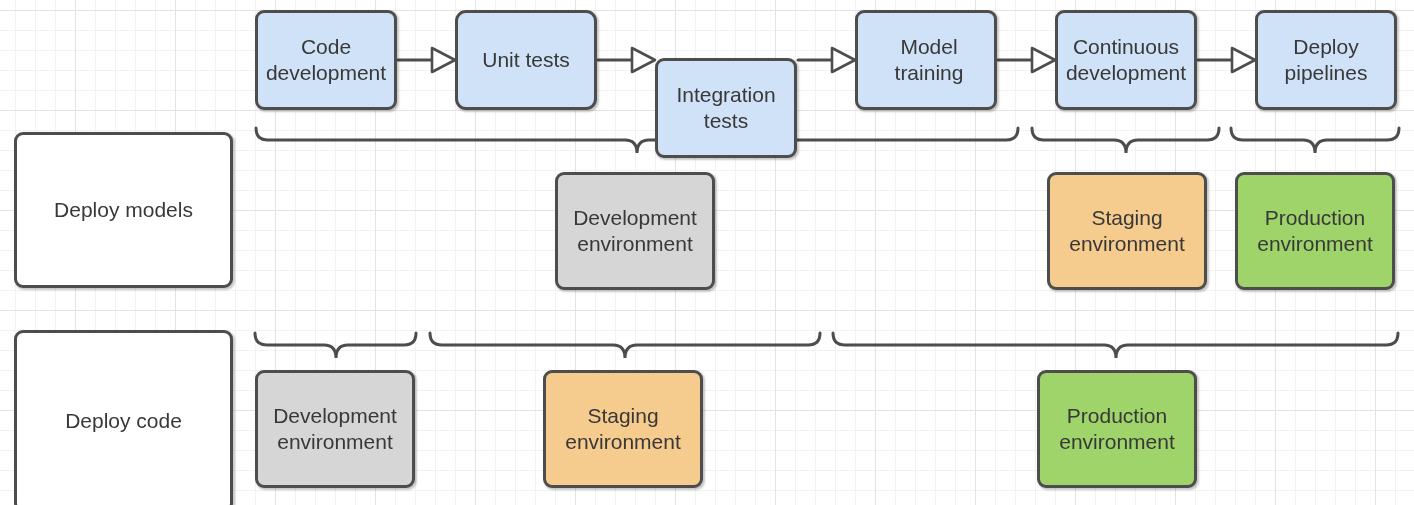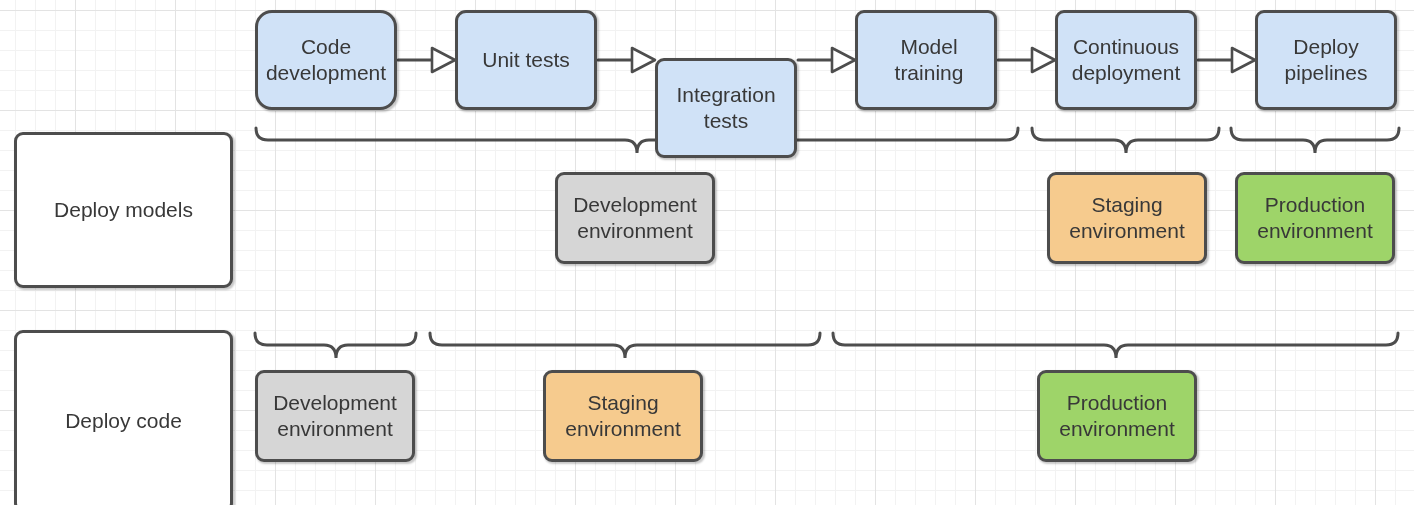--- a/index.html
+++ b/index.html
@@ -32,23 +32,23 @@
     display: flex;
     align-items: center;
     justify-content: center;
     text-align: center;
     color: var(--text, #383838);
     font-size: 21px;
     line-height: 1.25;
     box-shadow: 1.5px 1.5px 2px rgba(0,0,0,0.22);
   }
   .stage   { width: 142px; height: 100px; top: 10px; padding: 0 8px; }
-  .env     { width: 160px; height: 92px;  padding: 0 10px; }
+  .env     { width: 160px; height: 118px;  padding: 0 10px; }
   .lane    { width: 219px; background: #ffffff; padding: 0 12px; }
-  .s0 { left: 255px; border-radius: 17px; } .s1 { left: 455px; border-radius: 11px; } .s2 { left: 655px; }
+  .s0 { left: 255px; } .s1 { left: 455px; border-radius: 11px; } .s2 { left: 655px; }
   .s3 { left: 855px; } .s4 { left: 1055px; } .s5 { left: 1255px; }
   .brace, .arrow-line { fill: none; stroke: var(--stroke, #4d4d4d); stroke-width: 3; stroke-linecap: round; }
   .arrow-head { fill: #ffffff; stroke: var(--stroke, #4d4d4d); stroke-width: 2.6; stroke-linejoin: round; }
 </style>
 </head>
 <body>
 
 <div class="canvas">
 
   <svg class="overlay" viewBox="0 0 1414 505" aria-hidden="true">
@@ -89,21 +89,21 @@
   <div class="node stage s1" style="background-color: rgb(208, 226, 247);">
     <span>Unit tests</span>
   </div>
   <div class="node stage s2" style="background-color: rgb(208, 226, 247); margin-top: 48px;">
     <span>Integration tests</span>
   </div>
   <div class="node stage s3" style="background-color: rgb(208, 226, 247); padding-left: 14px;">
     <span>Model training</span>
   </div>
   <div class="node stage s4" style="background-color: rgb(208, 226, 247);">
-    <span>Continuous deployment</span>
+    <span>Continuous development</span>
   </div>
   <div class="node stage s5" style="background-color: rgb(208, 226, 247);">
     <span>Deploy pipelines</span>
   </div>
 
   <div class="node lane" style="left:14px; top:132px; height:156px;">
     <span>Deploy models</span>
   </div>
 
   <div class="node env" style="left: 555px; top: 172px; background-color: rgb(214, 214, 214);">

